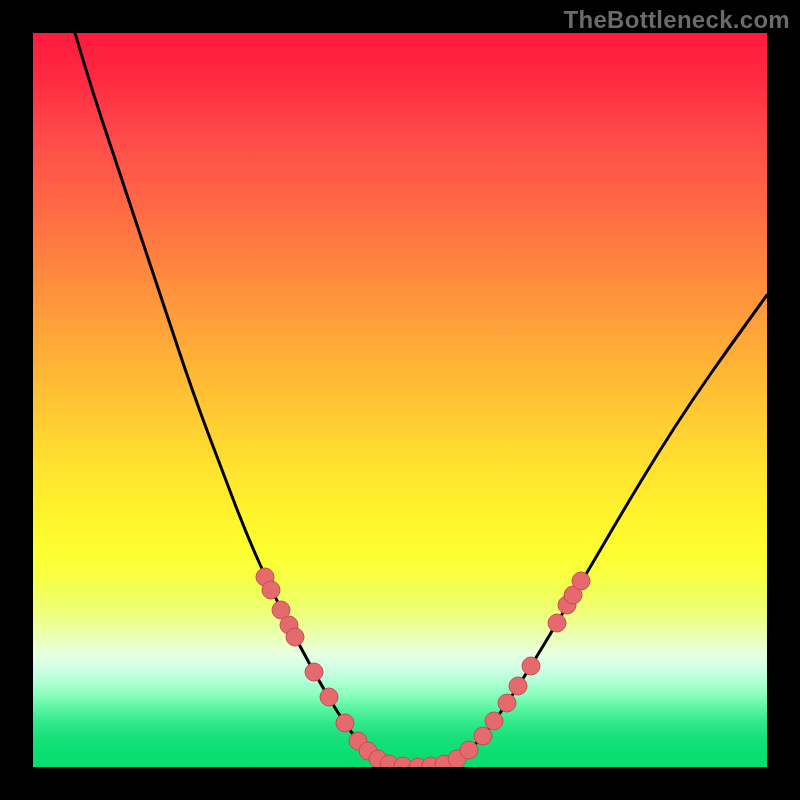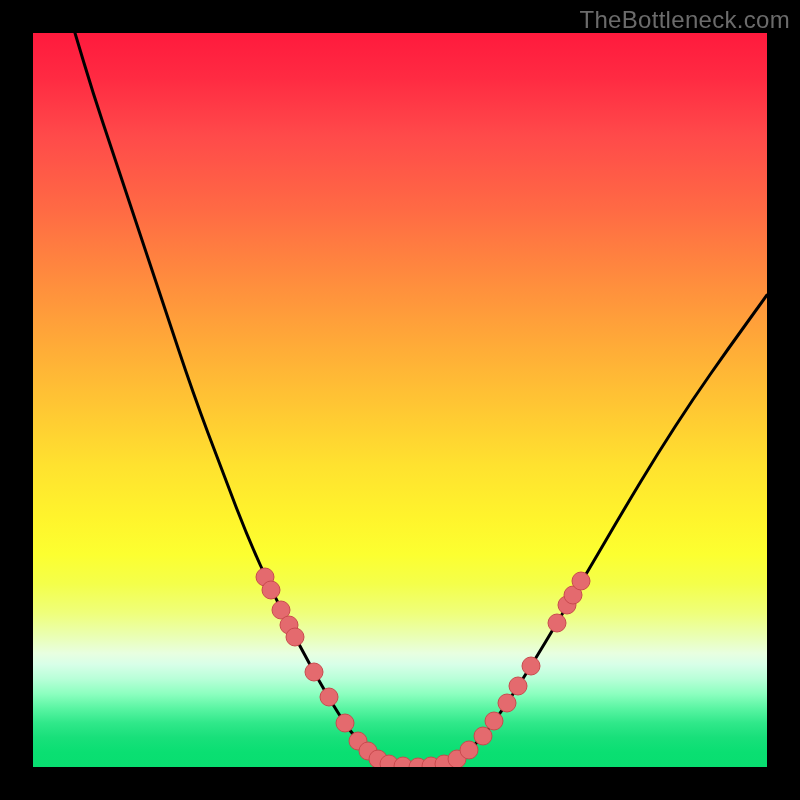--- a/index.html
+++ b/index.html
@@ -54,21 +54,21 @@
       #0adf72 98%,
       #08de70 100%
     );
   }
   .watermark {
     position: absolute;
     top: 6px;
     right: 10px;
     color: #6b6b6b;
     font-size: 24px;
-    font-weight: 400;
+    font-weight: 700;
     letter-spacing: 0.3px;
     z-index: 20;
   }
   svg.curve {
     position: absolute;
     inset: 0;
     z-index: 10;
   }
 </style>
 </head>

